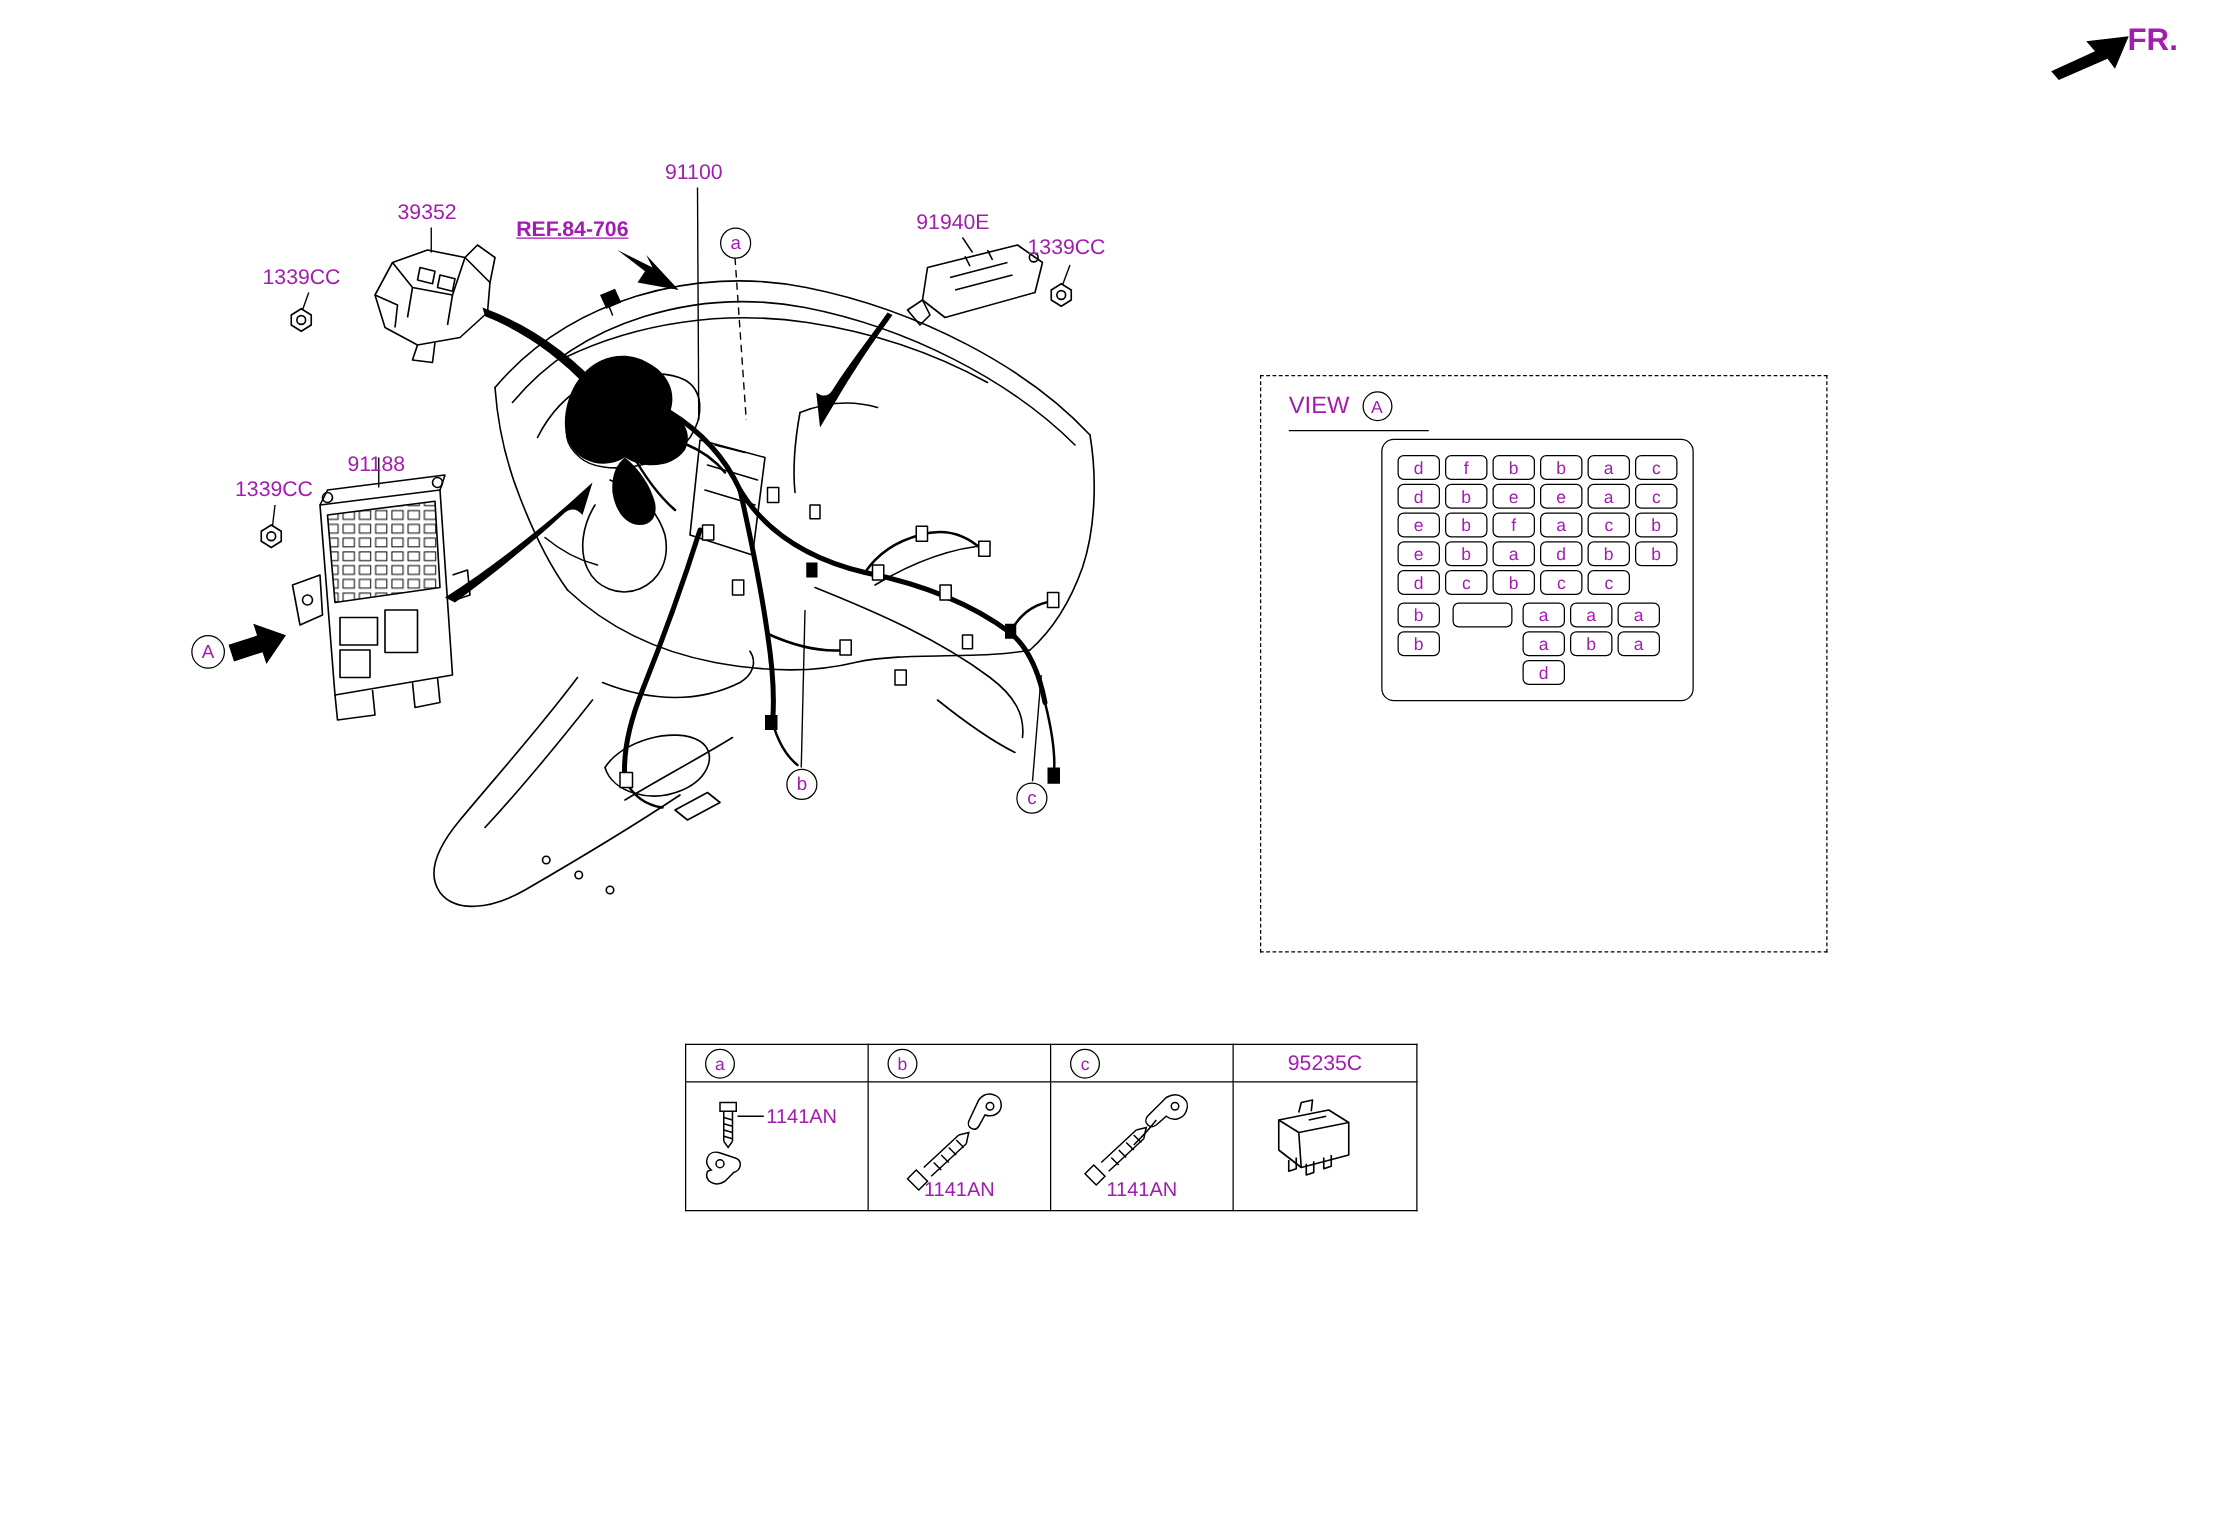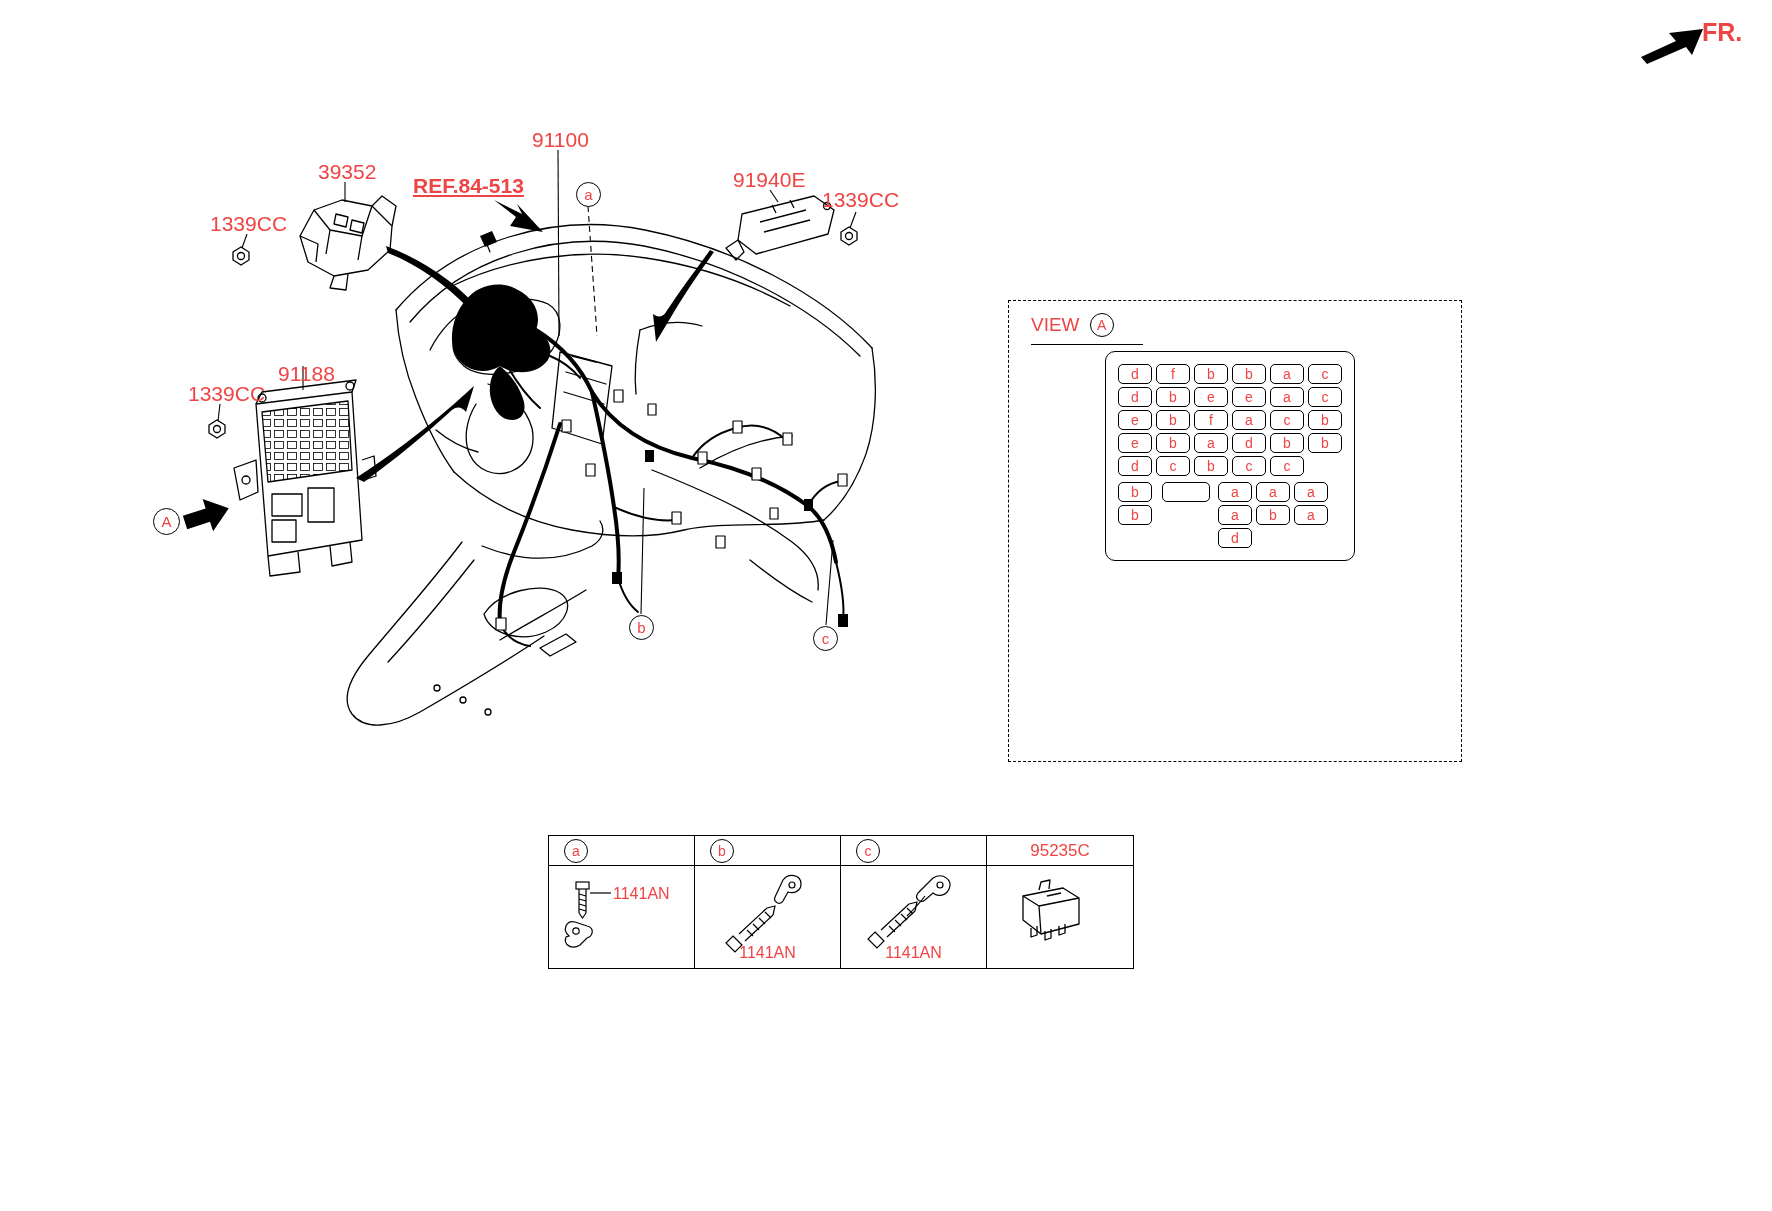--- a/index.html
+++ b/index.html
@@ -1,20 +1,20 @@
 <!DOCTYPE html>
 <html><head>
 <meta charset="utf-8">
 <style>
   html,body{margin:0;padding:0;background:#fff;}
   .page{position:relative;width:1772px;height:1211px;background:#fff;overflow:hidden;
-        font-family:"Liberation Sans",sans-serif;color:#ef4444;}
+        font-family:"Liberation Sans",sans-serif;color:#a21caf;}
   svg{display:block;}
   .art{position:absolute;left:0;top:0;}
-  .label{position:absolute;font-size:21px;white-space:nowrap;}
+  .label{position:absolute;font-size:17px;white-space:nowrap;}
   .fr-label{font-size:25px;font-weight:bold;}
   .ref-label{font-weight:bold;text-decoration:underline;}
   .callout{position:absolute;width:23px;height:23px;border:1.4px solid #000;border-radius:50%;
            background:#fff;display:flex;align-items:center;justify-content:center;font-size:15px;}
   .view-box{position:absolute;left:1008px;top:300px;width:452px;height:460px;border:1.5px dashed #000;}
   .view-title{position:absolute;left:22px;top:12px;width:112px;display:flex;align-items:center;gap:10px;
               font-size:19px;border-bottom:1.3px solid #000;padding-bottom:7px;}
   .view-title .mini-callout{margin:0;}
   .fuse-panel{position:absolute;left:96px;top:50px;width:224px;height:184px;border:1.6px solid #000;
               border-radius:10px;padding:12px;}
@@ -184,21 +184,21 @@
       <path d="M558,150 L559,336"></path>
       <path d="M588,206 L597,336" stroke-dasharray="6,4"></path>
       <path d="M641,614 L644,488"></path>
       <path d="M826,625 L833,540"></path>
     </g>
   </svg>
 
   <div class="label fr-label" style="left:1702px;top:18px">FR.</div>
   <div class="label" style="left:318px;top:160px">39352</div>
   <div class="label" style="left:210px;top:212px">1339CC</div>
-  <div class="label ref-label" style="left:413px;top:174px">REF.84-513</div>
+  <div class="label ref-label" style="left:413px;top:174px">REF.84-706</div>
   <div class="label" style="left:532px;top:128px">91100</div>
   <div class="label" style="left:733px;top:168px">91940E</div>
   <div class="label" style="left:822px;top:188px">1339CC</div>
   <div class="label" style="left:278px;top:362px">91188</div>
   <div class="label" style="left:188px;top:382px">1339CC</div>
 
   <div class="callout" style="left:576px;top:182px">a</div>
   <div class="callout" style="left:629px;top:615px">b</div>
   <div class="callout" style="left:813px;top:626px">c</div>
   <div class="callout" style="left:153px;top:508px;width:25px;height:25px">A</div>

